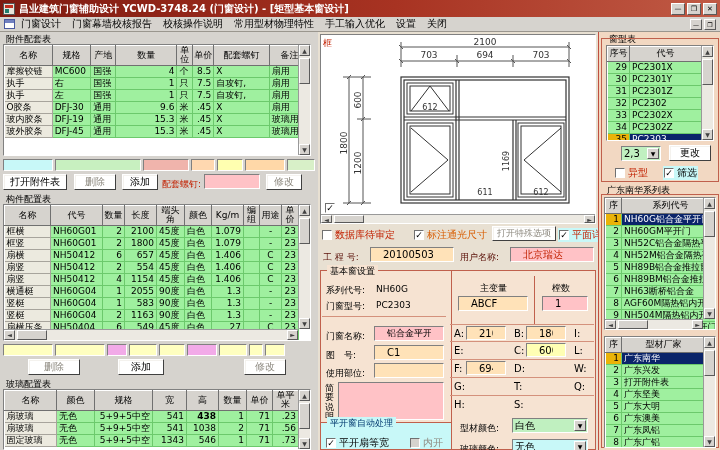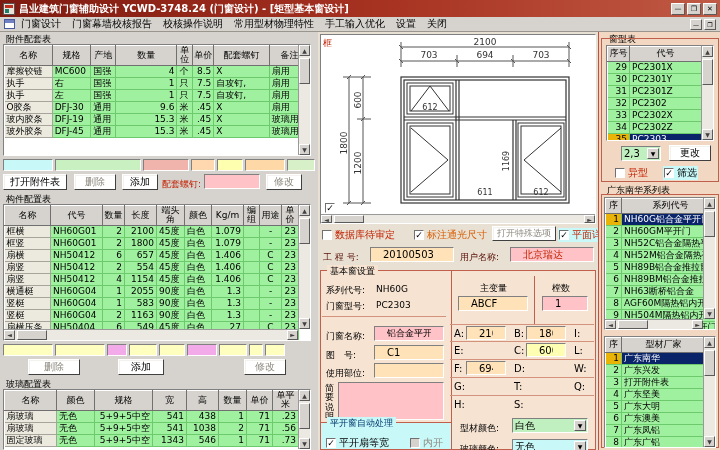--- a/index.html
+++ b/index.html
@@ -391,21 +391,21 @@
               <th style="width: 32px;">高</th>
               <th style="width: 28px;">数量</th>
               <th style="width: 26px;">单价</th>
               <th style="width: 26px;">单平米</th>
             </tr>
             <tr>
               <td style="text-align: left;">扇玻璃</td>
               <td style="text-align: left;">无色</td>
               <td style="text-align: right;">5+9+5中空</td>
               <td style="text-align: right;">541</td>
-              <td style="text-align: right;">438</td>
+              <td style="text-align: right; font-weight: bold;">438</td>
               <td style="text-align: right;">1</td>
               <td style="text-align: right;">71</td>
               <td style="text-align: right;">.23</td>
             </tr>
             <tr>
               <td style="text-align: left;">扇玻璃</td>
               <td style="text-align: left;">无色</td>
               <td style="text-align: right;">5+9+5中空</td>
               <td style="text-align: right;">541</td>
               <td style="text-align: right;">1038</td>

